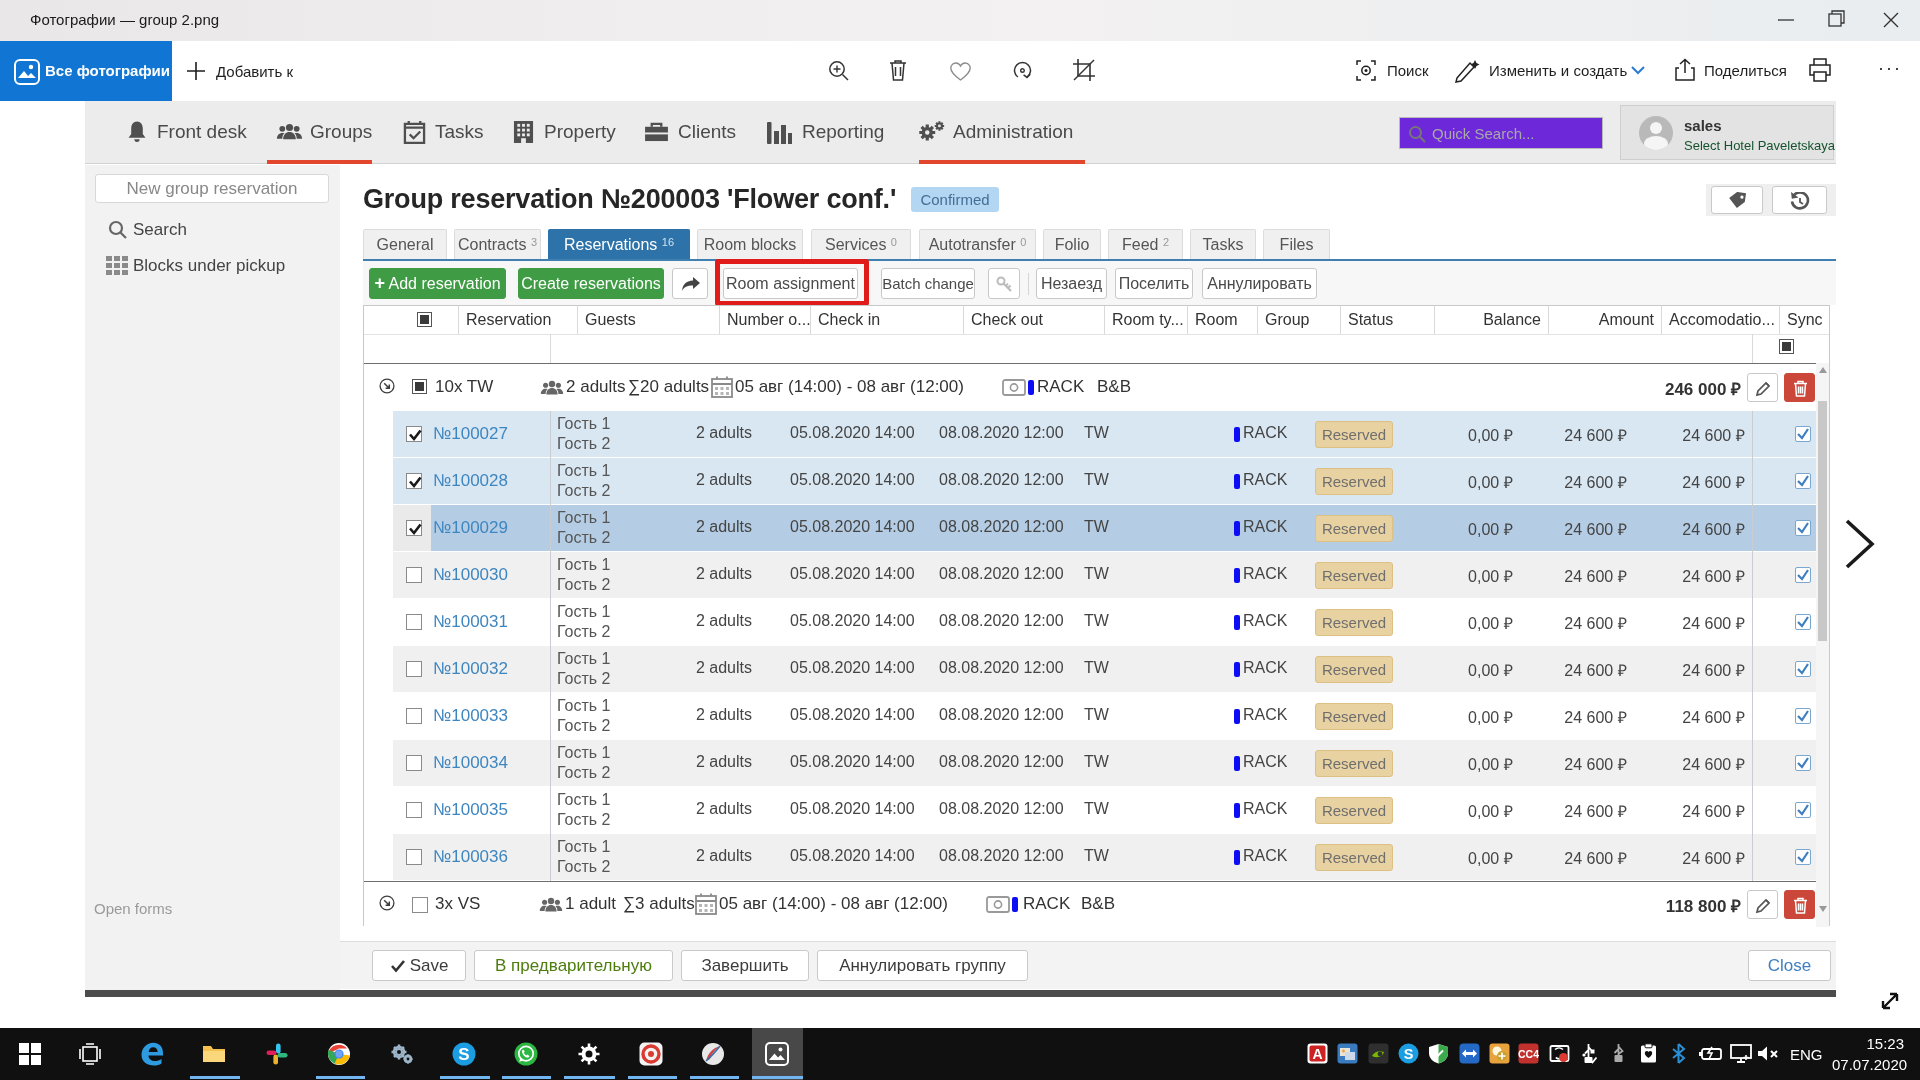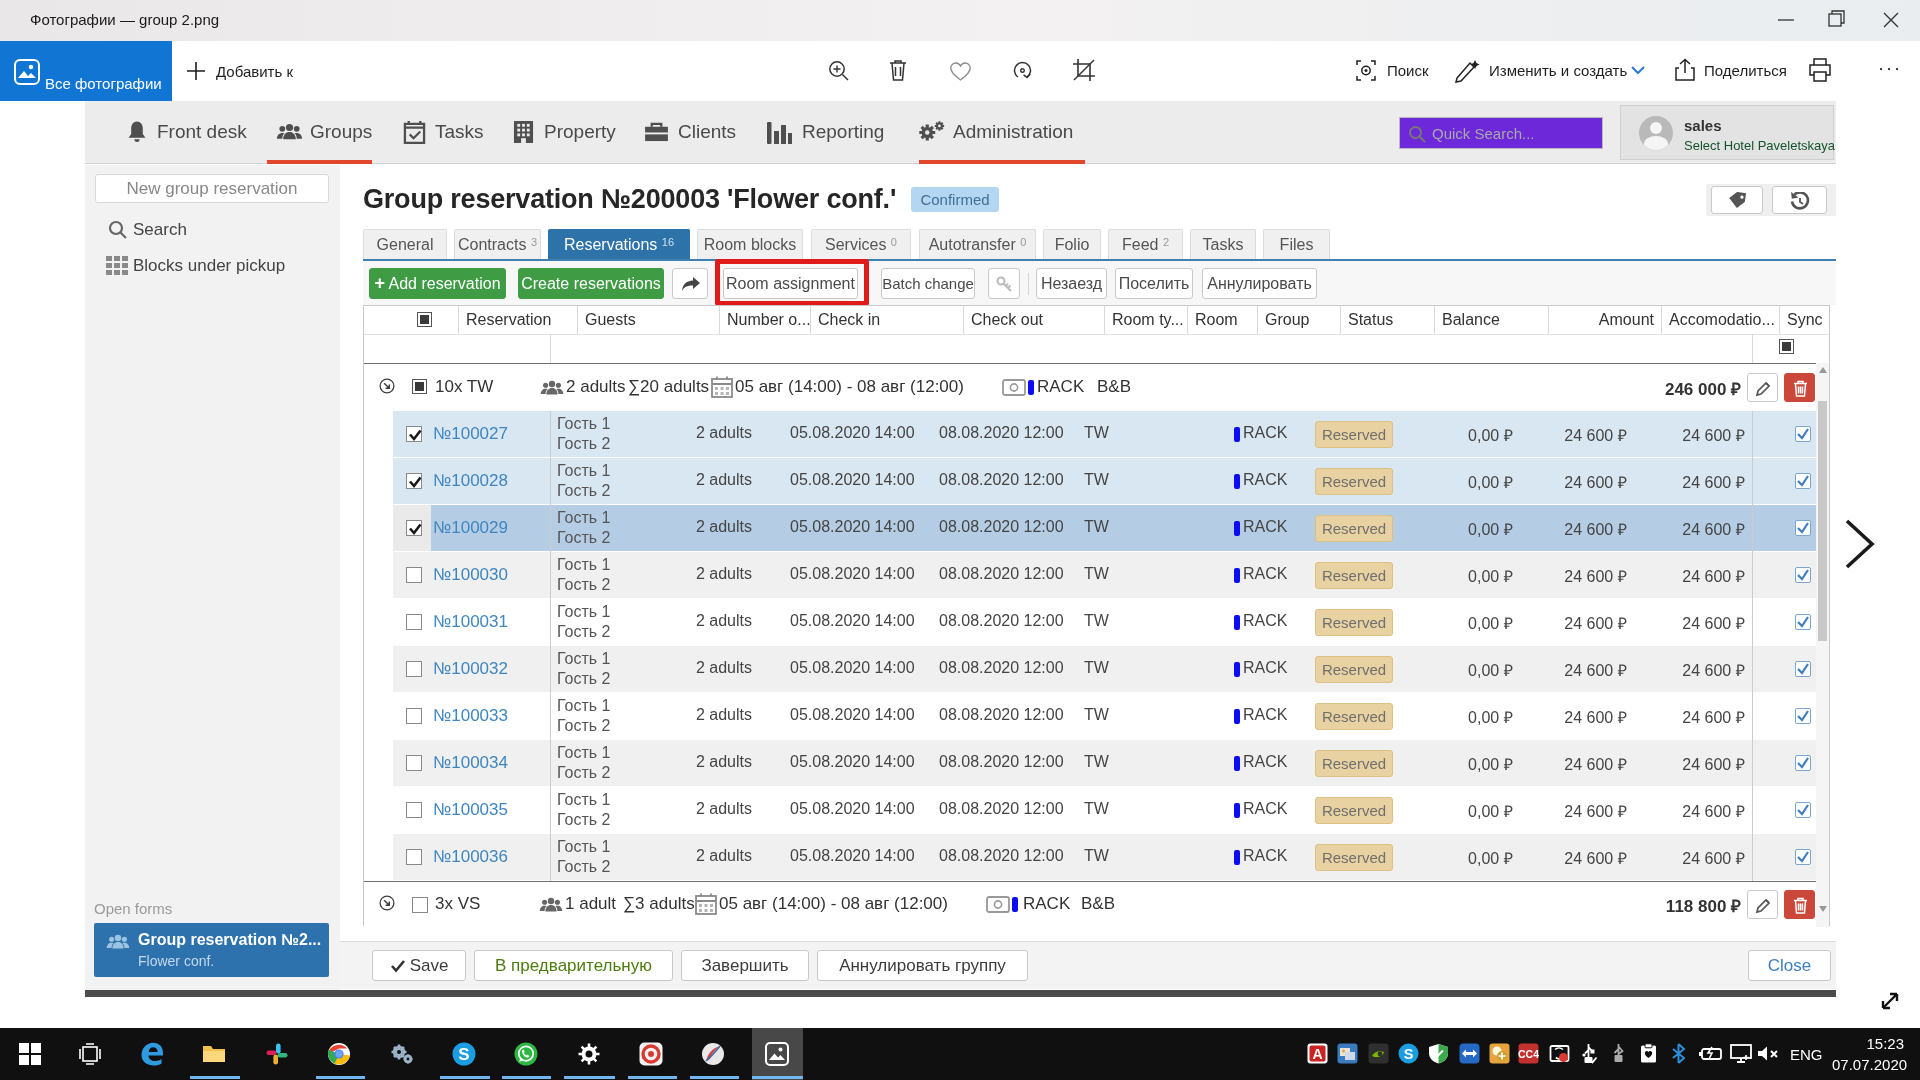--- a/index.html
+++ b/index.html
@@ -6,21 +6,21 @@
   html,body { width:1920px; height:1080px; overflow:hidden; background:#fff;
     font-family:"Liberation Sans", sans-serif; }
   .abs { position:absolute; }
   
   #titlebar { position:absolute; left:0; top:0; width:1920px; height:41px;
     background:linear-gradient(90deg,#e9e7e8 0%,#efedee 30%,#f3f1f1 55%,#e9edf0 100%); }
   #titlebar .t { position:absolute; left:30px; top:11px; font-size:15px; color:#1b1b1b; }
   #ptoolbar { position:absolute; left:0; top:41px; width:1920px; height:60px; background:#fff; }
   #allphotos { position:absolute; left:0; top:0; width:172px; height:60px; background:#1176d3;
     color:#fff; font-size:15px; }
-  #allphotos span { position:absolute; left:45px; top:34px; }
+  #allphotos span { position:absolute; left:45px; top:21px;font-weight:bold; }
   .ptxt { position:absolute; font-size:15px; color:#1e1e1e; }
   
   #photo { position:absolute; left:85px; top:101px; width:1751px; height:896px; background:#fff; }
   #navbar { position:absolute; left:0; top:0; width:1751px; height:63px; background:#ececec;
     border-bottom:1px solid #d2d2d2; }
   .navitem { position:absolute; top:20px; font-size:19px; color:#4a4a4a; white-space:nowrap; }
   .redline { position:absolute; height:4px; background:#e2472e; top:59px; }
   #sidebar { position:absolute; left:0; top:64px; width:255px; height:825px; background:#f3f2f2; }
   #qsearch { position:absolute; left:1314px; top:16px; width:204px; height:32px; background:#6d28d9;
     border:1px solid #b9b9b9; }
@@ -251,30 +251,20 @@
           <rect x="0" y="7" width="6" height="5"></rect>
           <rect x="8" y="7" width="6" height="5"></rect>
           <rect x="16" y="7" width="6" height="5"></rect>
           <rect x="0" y="14" width="6" height="5"></rect>
           <rect x="8" y="14" width="6" height="5"></rect>
           <rect x="16" y="14" width="6" height="5"></rect>
         </g>
       </svg>
     <div class="abs" style="left:48px;top:91px;font-size:17px;color:#444">Blocks under pickup</div>
     <div class="abs" style="left:9px;top:735px;font-size:15px;color:#9a9a9a">Open forms</div>
-    <div class="abs" style="left:9px;top:758px;width:235px;height:54px;background:#2e72ad;border-radius:2px">
-      <svg class="abs" style="left:12px;top:11px" width="24" height="16" viewBox="0 0 30 20">
-          <circle cx="15" cy="5" r="4" fill="#9dc3e2"></circle>
-          <circle cx="7" cy="6.5" r="3.2" fill="#9dc3e2"></circle>
-          <circle cx="23" cy="6.5" r="3.2" fill="#9dc3e2"></circle>
-          <path d="M15 10 c-4 0-7 3-7 8 h14 c0-5-3-8-7-8 z M7 11 c-3.5 0-6 2.5-6 6.5 h6 c0-3 1-5 2.5-6 -0.8-0.4-1.6-0.5-2.5-0.5 z M23 11 c3.5 0 6 2.5 6 6.5 h-6 c0-3-1-5-2.5-6 0.8-0.4 1.6-0.5 2.5-0.5 z" fill="#9dc3e2"></path>
-        </svg>
-      <div class="abs" style="left:44px;top:8px;font-size:16px;font-weight:bold;color:#fff">Group reservation №2...</div>
-      <div class="abs" style="left:44px;top:30px;font-size:14px;color:#c3d9ec">Flower conf.</div>
-    </div>
   </div>
 
   <div class="h1">Group reservation №200003 'Flower conf.'</div>
   <div id="badge">Confirmed</div>
   <div class="abs" style="left:1621px;top:83px;width:130px;height:32px;background:#efefef"></div>
   <div class="abs" style="left:1626px;top:85px;width:52px;height:28px;background:#fff;border:1px solid #c9c9c9;border-radius:3px">
     <svg class="abs" style="left:16px;top:5px" width="19" height="18" viewBox="0 0 19 18">
         <path d="M1 7 L8 0 H17 V9 L10 16 z" transform="rotate(8 9 8)" fill="#555"></path>
         <circle cx="13.5" cy="4.5" r="1.6" fill="#fff" transform="rotate(8 9 8)"></circle>
       </svg>
@@ -329,21 +319,21 @@
       </div>
     <div class="hdr" style="left:67px;width:119px">Reservation</div>
     <div class="hdr" style="left:186px;width:142px">Guests</div>
     <div class="hdr" style="left:328px;width:91px">Number o...</div>
     <div class="hdr" style="left:419px;width:153px">Check in</div>
     <div class="hdr" style="left:572px;width:141px">Check out</div>
     <div class="hdr" style="left:713px;width:83px">Room ty...</div>
     <div class="hdr" style="left:796px;width:70px">Room</div>
     <div class="hdr" style="left:866px;width:83px">Group</div>
     <div class="hdr" style="left:949px;width:94px">Status</div>
-    <div class="hdr" style="left:1043px;width:114px;padding-right:7px">Balance</div>
+    <div class="hdr" style="left:1043px;width:114px;text-align:right;padding-right:7px">Balance</div>
     <div class="hdr" style="left:1157px;width:113px;text-align:right;padding-right:7px">Amount</div>
     <div class="hdr" style="left:1270px;width:118px">Accomodatio...</div>
     <div class="hdr" style="left:1388px;width:63px;border-right:none">Sync</div>
 
     <div class="abs" style="left:0;top:28px;width:1465px;height:29px;background:#fff;border-top:1px solid #e3e3e3"></div>
     <div class="abs" style="left:186px;top:28px;width:1px;height:29px;background:#d9d9d9"></div>
     <div class="abs" style="left:1388px;top:28px;width:1px;height:29px;background:#d9d9d9"></div>
     <div class="abs" style="left:1415px;top:33px;width:15px;height:15px;border:1px solid #555;background:#fff">
         <span class="abs" style="left:2px;top:2px;width:9px;height:9px;background:#3a3a3a"></span>
       </div>

